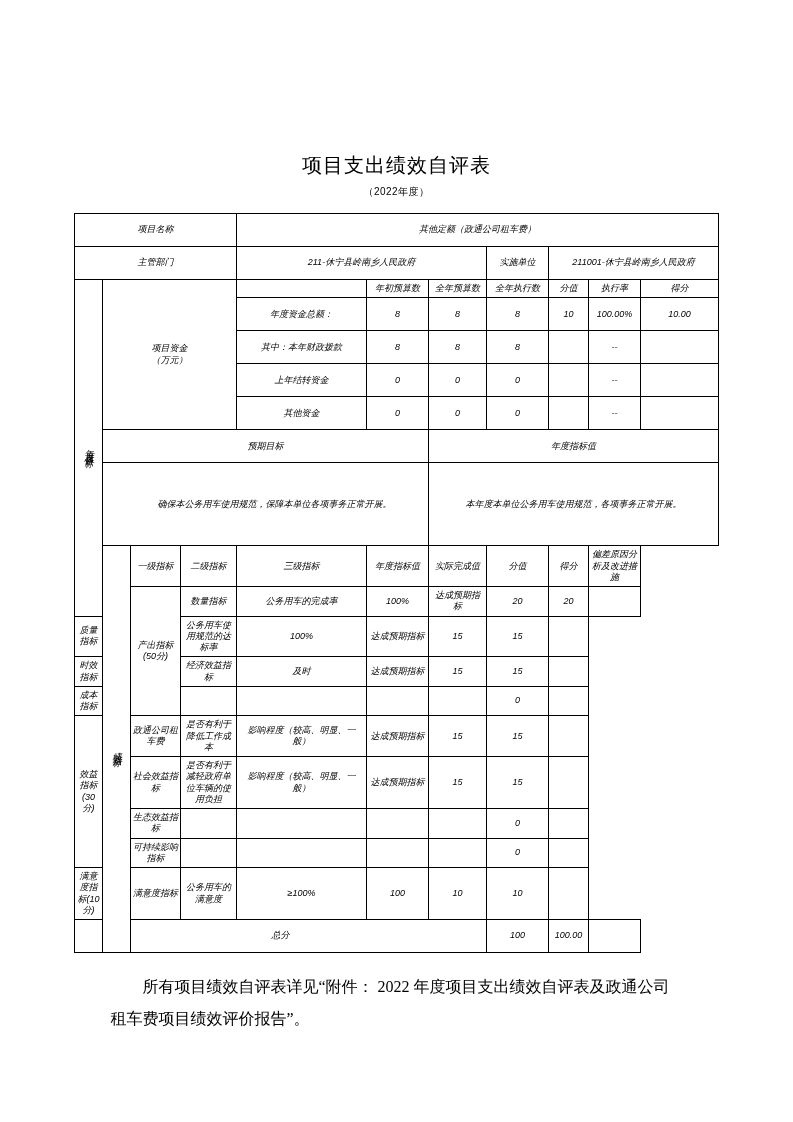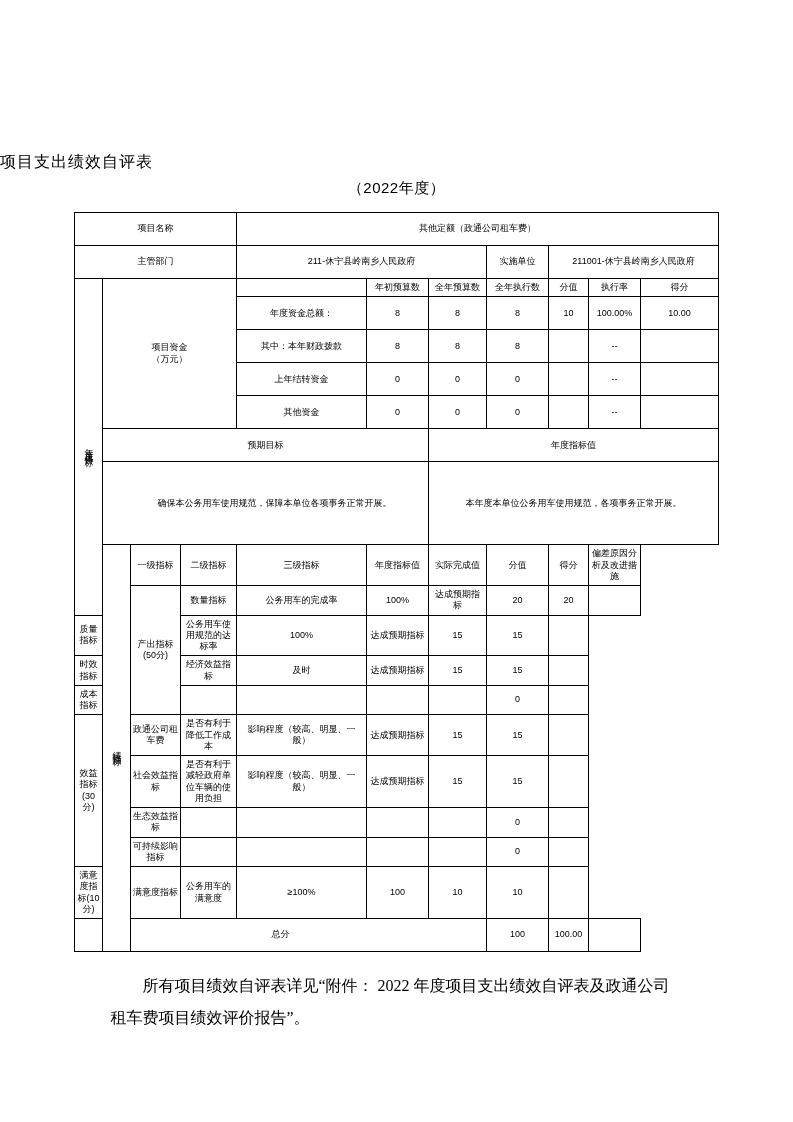--- a/index.html
+++ b/index.html
@@ -16,37 +16,39 @@
     overflow: hidden;
   }
   .page {
     position: relative;
     width: 793px;
     height: 1122px;
     box-sizing: border-box;
     padding: 0;
   }
   .doc-title {
-    font-size: 16px;
+    text-align: center;
+    font-size: 20px;
     font-family: "Liberation Sans", "DejaVu Sans", sans-serif;
     margin-top: 152px;
     letter-spacing: 1px;
   }
   .doc-subtitle {
     text-align: center;
-    font-size: 15px;
+    font-size: 10px;
     font-family: "Liberation Sans", "DejaVu Sans", sans-serif;
     margin-top: 6px;
     letter-spacing: 0.5px;
   }
   table.main {
     border-collapse: collapse;
     margin: 14px auto 0 auto;
     width: 644px;
     table-layout: fixed;
+    font-style: italic;
   }
   table.main td {
     border: 1px solid #000;
     font-size: 9px;
     font-family: "Liberation Sans", "DejaVu Sans", sans-serif;
     text-align: center;
     vertical-align: middle;
     padding: 3px 2px;
     line-height: 1.25;
     word-wrap: break-word;

